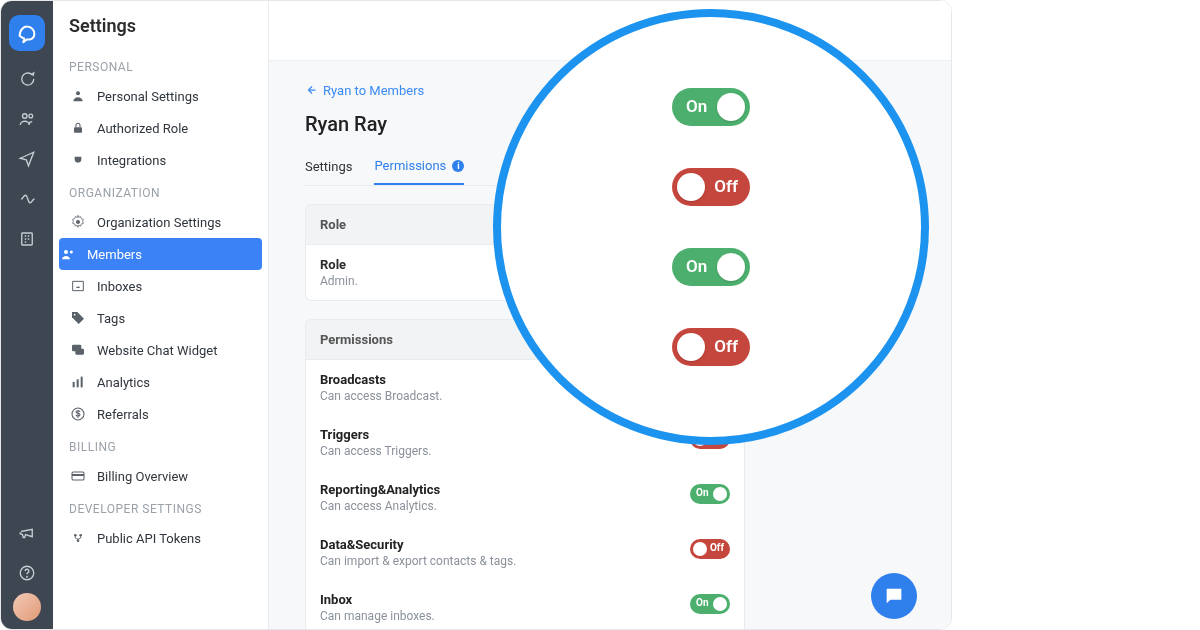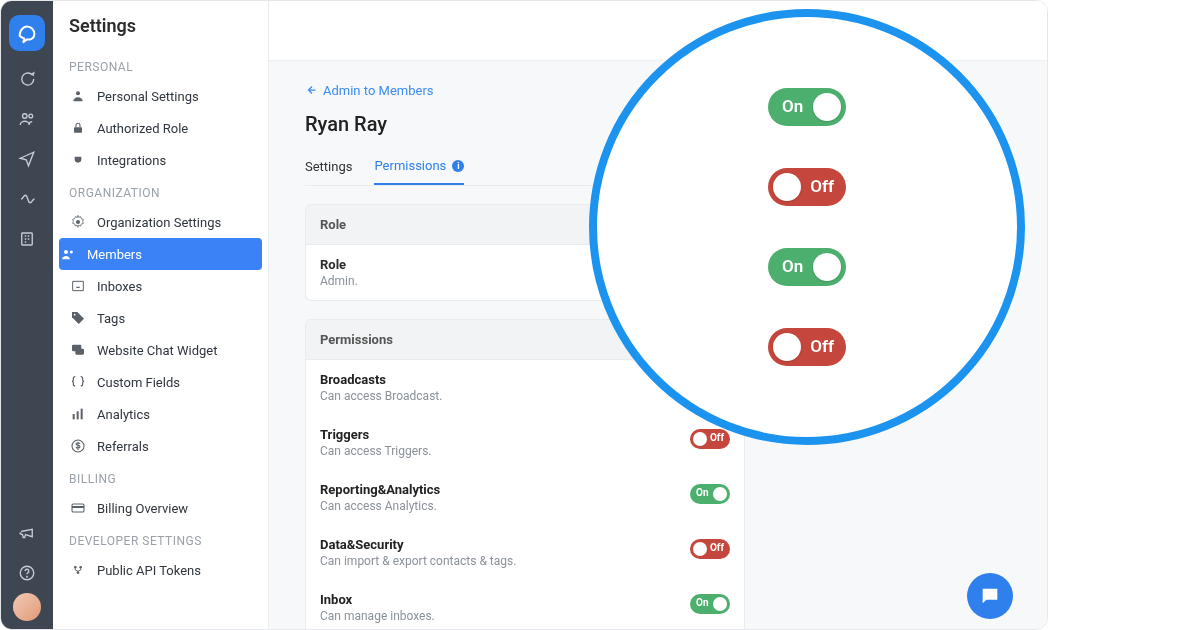--- a/index.html
+++ b/index.html
@@ -1,17 +1,17 @@
 <!DOCTYPE html>
 <html><head>
 <meta charset="utf-8">
 <style>
   * { box-sizing: border-box; margin: 0; padding: 0; }
   body { font-family: -apple-system, BlinkMacSystemFont, "Segoe UI", Roboto, Helvetica, Arial, sans-serif; background:#fff; color:#2c2c2c; }
-  .app { width:1048px; height:630px; position:relative; overflow:hidden; border:1px solid #e5e7eb; border-radius:12px; }
+  .app { width:952px; height:630px; position:relative; overflow:hidden; border:1px solid #e5e7eb; border-radius:12px; }
   
   .rail { position:absolute; left:0; top:0; bottom:0; width:52px; background:#3e4651; display:flex; flex-direction:column; align-items:center; padding-top:8px; }
   .rail .logo { width:36px; height:36px; background:#2f80ed; border-radius:10px; display:flex; align-items:center; justify-content:center; margin:6px 0 8px; }
   .rail .logo svg { width:22px; height:22px; }
   .rail .ri { width:52px; height:40px; display:flex; align-items:center; justify-content:center; color:#c6ccd3; }
   .rail .ri svg { width:18px; height:18px; }
   .rail .spacer { flex:1; }
   .rail .avatar { width:28px; height:28px; border-radius:50%; background:linear-gradient(135deg,#f3c9b6,#e09a76); margin-bottom:8px; }
   
   .sidebar { position:absolute; left:52px; top:0; bottom:0; width:216px; border-right:1px solid #e9ecef; padding:14px 0 0 0; overflow:hidden; }
@@ -197,28 +197,20 @@
         <span class="ic">
           <svg viewBox="0 0 24 24" fill="currentColor">
             <rect x="3" y="4" width="14" height="10" rx="2"></rect>
             <rect x="8" y="10" width="13" height="9" rx="2" fill="currentColor"></rect>
           </svg>
         </span>
         <span>Website Chat Widget</span>
       </div>
     <div class="item">
         <span class="ic">
-          <svg viewBox="0 0 24 24" fill="none" stroke="currentColor" stroke-width="1.8">
-            <path d="M8 4c-2 0-3 1-3 3v2c0 1-1 2-2 2 1 0 2 1 2 2v2c0 2 1 3 3 3M16 4c2 0 3 1 3 3v2c0 1 1 2 2 2-1 0-2 1-2 2v2c0 2-1 3-3 3"></path>
-          </svg>
-        </span>
-        <span>Custom Fields</span>
-      </div>
-    <div class="item">
-        <span class="ic">
           <svg viewBox="0 0 24 24" fill="currentColor">
             <rect x="4" y="12" width="3" height="8"></rect>
             <rect x="10" y="8" width="3" height="12"></rect>
             <rect x="16" y="4" width="3" height="16"></rect>
           </svg>
         </span>
         <span>Analytics</span>
       </div>
     <div class="item">
         <span class="ic">
@@ -255,21 +247,21 @@
       </div>
   </div>
 
   <div class="main">
     <div class="topbar"></div>
     <div class="content">
       <div class="backlink">
         <svg width="12" height="12" viewBox="0 0 24 24" fill="none" stroke="currentColor" stroke-width="2.5">
             <path d="M14 5l-7 7 7 7M7 12h14"></path>
           </svg>
-        <span>Admin to Members</span>
+        <span>Ryan to Members</span>
       </div>
       <div class="page-name">Ryan Ray</div>
       <div class="tabs">
         <div class="tab">
             <span>Settings</span>
           </div>
         <div class="tab active">
           <span>Permissions</span>
           <span class="badge">i</span>
         </div>

